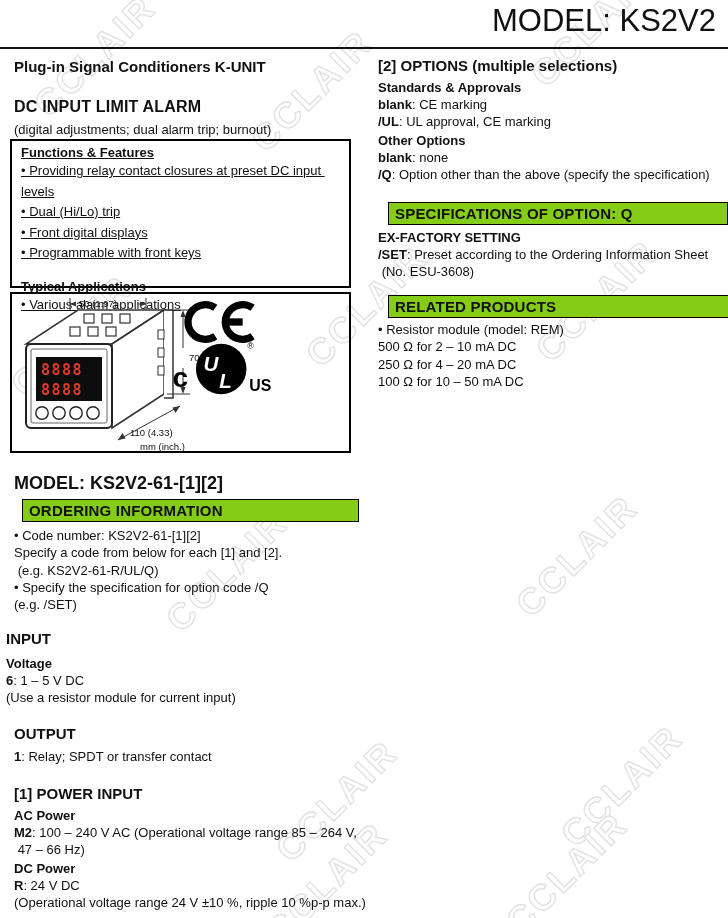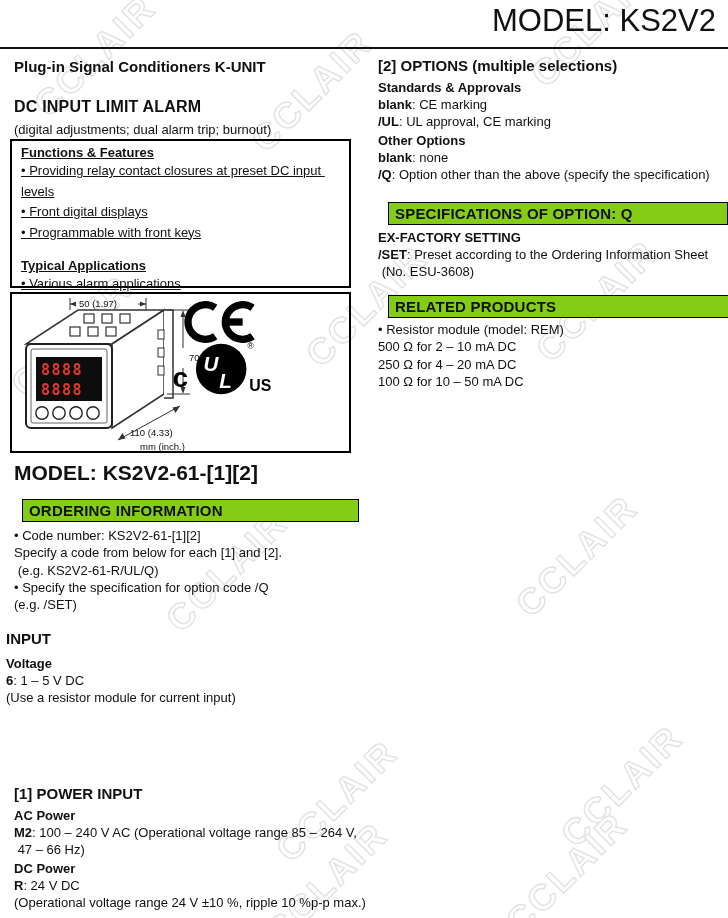--- a/index.html
+++ b/index.html
@@ -13,21 +13,21 @@
     color:#ffffff;-webkit-text-stroke:1.4px #e2e2e2;
     transform:rotate(-45deg);white-space:nowrap;user-select:none;
   }
   .layer{position:absolute;inset:0;z-index:1;}
   
   .doc-title{position:absolute;top:3px;right:12px;font-size:31px;font-weight:400;letter-spacing:0;}
   .hrule{position:absolute;top:47px;left:0;width:728px;height:2px;background:#111;}
   
   .b15{font-size:15px;font-weight:bold;}
   .b16{font-size:16px;font-weight:bold;letter-spacing:.2px;}
-  .b17{font-size:21px;font-weight:bold;}
+  .b17{font-size:18px;font-weight:bold;margin-top:12px;}
   .sub{font-size:13px;font-weight:bold;line-height:17px;margin-top:1px;white-space:pre-wrap;}
   .ln{font-size:13px;line-height:17.3px;white-space:pre-wrap;}
   .ln b{font-weight:bold;}
   .blk{position:absolute;}
   
   .framebox{position:absolute;border:2px solid #000;background:transparent;box-sizing:border-box;}
   .grayhdr{
     position:absolute;border:1.5px solid #000;background:#84cc16;box-sizing:border-box;
     font-size:15px;font-weight:bold;padding:2px 6px;letter-spacing:.2px;margin-left:12px;
   }
@@ -65,20 +65,21 @@
     <div class="hrule"></div>
 
     <div class="blk b15" style="left:14px;top:58px">Plug-in Signal Conditioners K-UNIT</div>
     <div class="blk b16" style="left:14px;top:98px">DC INPUT LIMIT ALARM</div>
     <div class="blk ln" style="left:14px;top:121px">(digital adjustments; dual alarm trip; burnout)</div>
 
     <div class="framebox" style="left:10px;top:139px;width:341px;height:149px">
       <div class="features-inner">
         <div class="sub">Functions &amp; Features</div>
         <div class="ln">• Providing relay contact closures at preset DC input levels</div>
+        <div class="ln">• Dual (Hi/Lo) trip</div>
         <div class="ln">• Front digital displays</div>
         <div class="ln">• Programmable with front keys</div>
         <div class="gap"></div>
         <div class="sub">Typical Applications</div>
         <div class="ln">• Various alarm applications</div>
       </div>
     </div>
 
     <div class="framebox" style="left:10px;top:292px;width:341px;height:161px">
       <svg width="337" height="157" viewBox="0 0 337 157">
@@ -169,20 +170,24 @@
       <div class="ln">(e.g. /SET)</div>
     </div>
 
     <div class="blk" style="left:6px;top:630px;width:340px">
       <div class="b15">INPUT</div>
       <div class="sub" style="margin-top:8px">Voltage</div>
       <div class="ln"><b>6</b><span>: 1 – 5 V DC</span></div>
       <div class="ln">(Use a resistor module for current input)</div>
     </div>
 
+    <div class="blk" style="left:14px;top:725px;width:340px">
+      <div class="b15">OUTPUT</div>
+      <div class="ln" style="margin-top:6px"><b>1</b><span>: Relay; SPDT or transfer contact</span></div>
+    </div>
 
     <div class="blk" style="left:14px;top:785px;width:360px">
       <div class="b15">[1] POWER INPUT</div>
       <div class="sub" style="margin-top:5px">AC Power</div>
       <div class="ln"><b>M2</b><span>: 100 – 240 V AC (Operational voltage range 85 – 264 V,</span></div>
       <div class="ln"> 47 – 66 Hz)</div>
       <div class="sub">DC Power</div>
       <div class="ln"><b>R</b><span>: 24 V DC</span></div>
       <div class="ln">(Operational voltage range 24 V ±10 %, ripple 10 %p-p max.)</div>
     </div>

